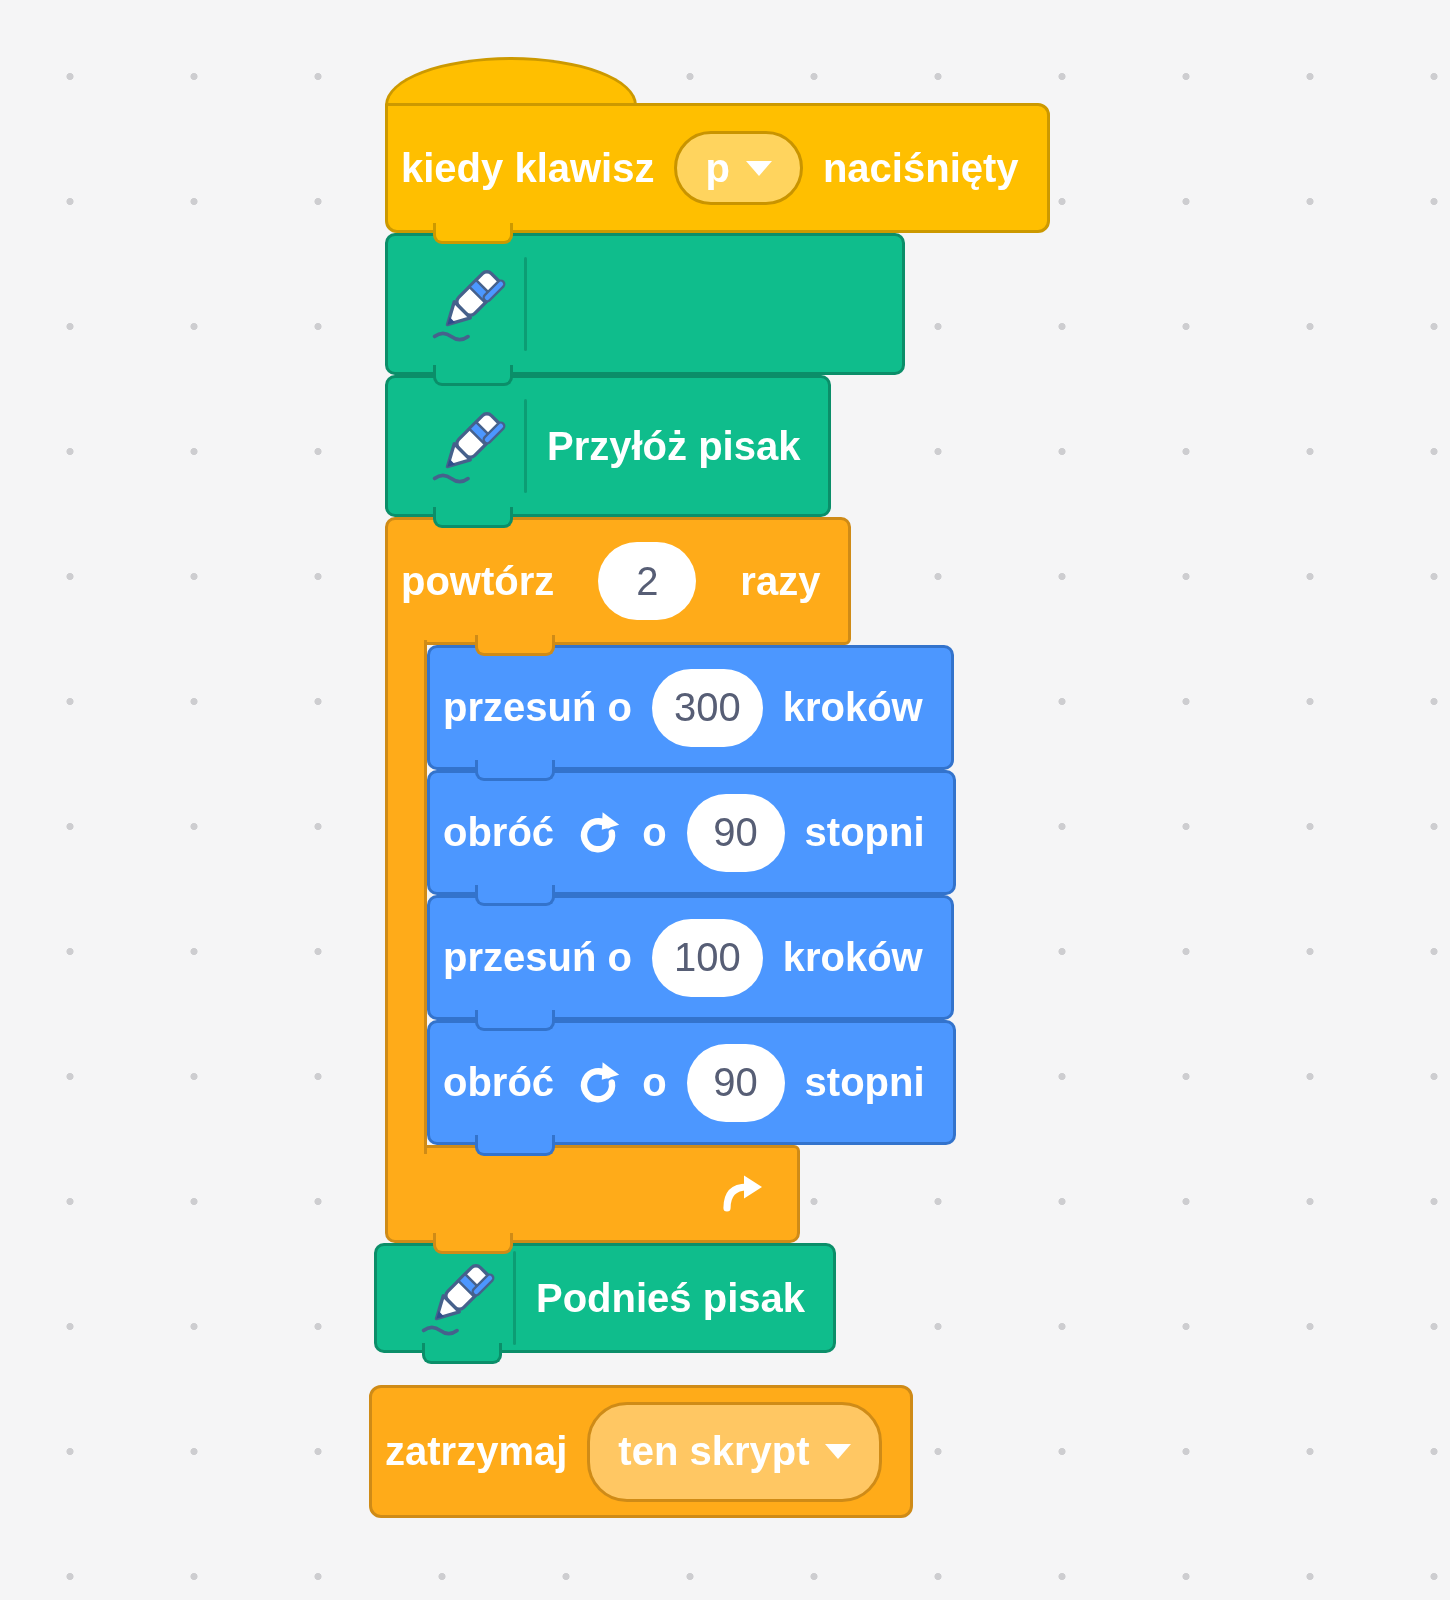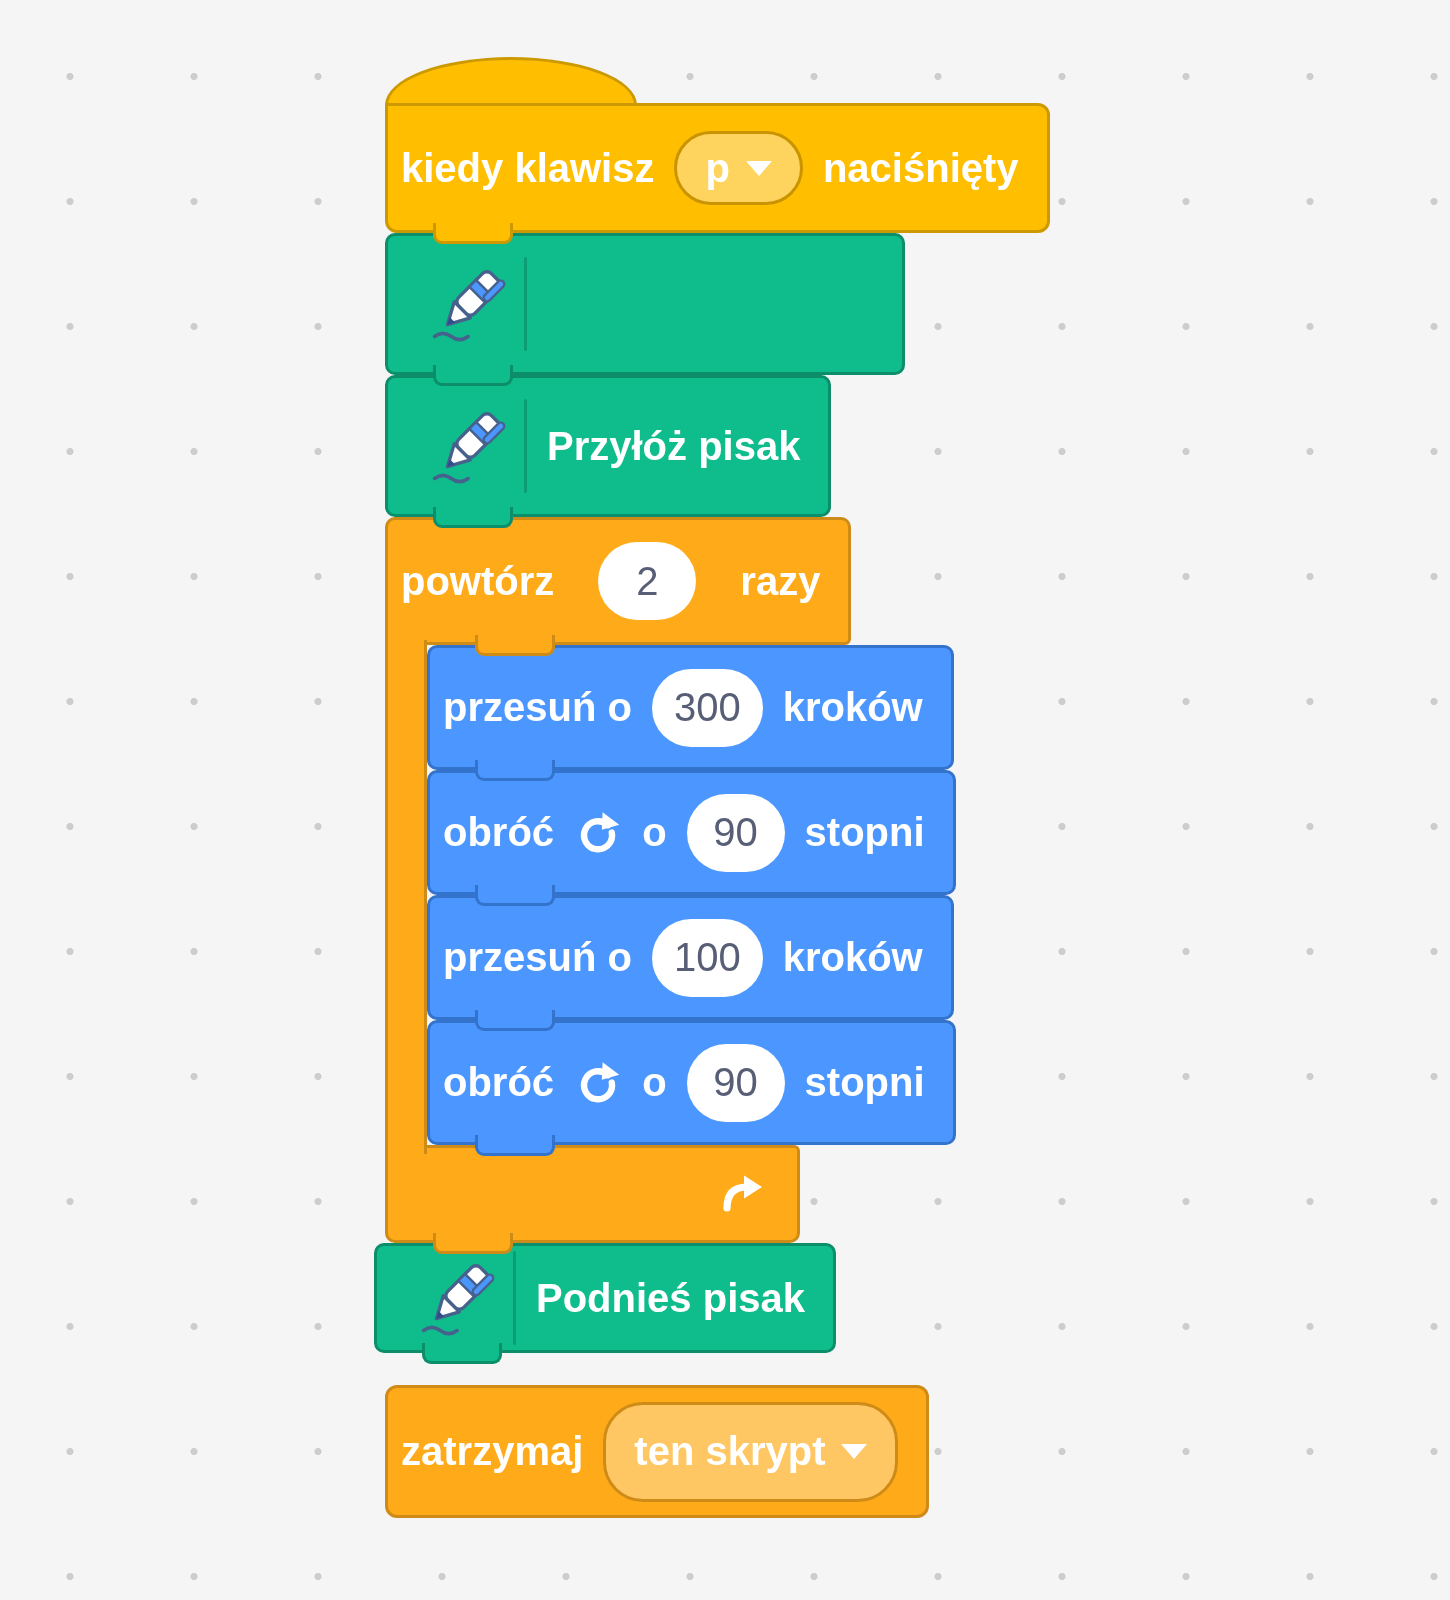--- a/index.html
+++ b/index.html
@@ -59,21 +59,21 @@
   .pos-erase  { left:385px; top:233px;  min-width:520px; height:142px; z-index:28; }
   .pos-pdown  { left:385px; top:375px;  min-width:433px; height:142px; z-index:26; }
   .pos-rephdr { left:385px; top:517px;  min-width:415px; height:128px; z-index:24; border-radius:10px 10px 6px 0;gap:44px; }
   .pos-arm    { left:385px; top:640px;  width:42px;  height:514px; z-index:25; }
   .pos-b1     { left:427px; top:645px;  min-width:523px; height:125px; z-index:22; }
   .pos-b2     { left:427px; top:770px;  min-width:528px; height:125px; z-index:21; }
   .pos-b3     { left:427px; top:895px;  min-width:523px; height:125px; z-index:20; }
   .pos-b4     { left:427px; top:1020px; min-width:528px; height:125px; z-index:19; }
   .pos-repftr { left:385px; top:1145px; width:415px; height:98px;  z-index:18; border-radius:0 6px 10px 10px; justify-content:flex-end; padding-right:26px; }
   .pos-pup    { left:366px; top:1243px; min-width:445px; height:110px; z-index:17;margin-left:8px; }
-  .pos-stop   { left:385px; top:1385px; min-width:530px; height:133px; z-index:16; border-radius:12px; }
+  .pos-stop   { left:369px; top:1385px; min-width:530px; height:133px; z-index:16; border-radius:12px; }
 
   .arm {
     position:absolute;
     background:#FFAB19;
     border-left:3px solid #CF8B17;
     border-right:3px solid #CF8B17;
   }
 
   .pen-block { gap:0; padding-left:34px; }
   .pen-icon-wrap { width:88px; display:flex; align-items:center; justify-content:center; }

